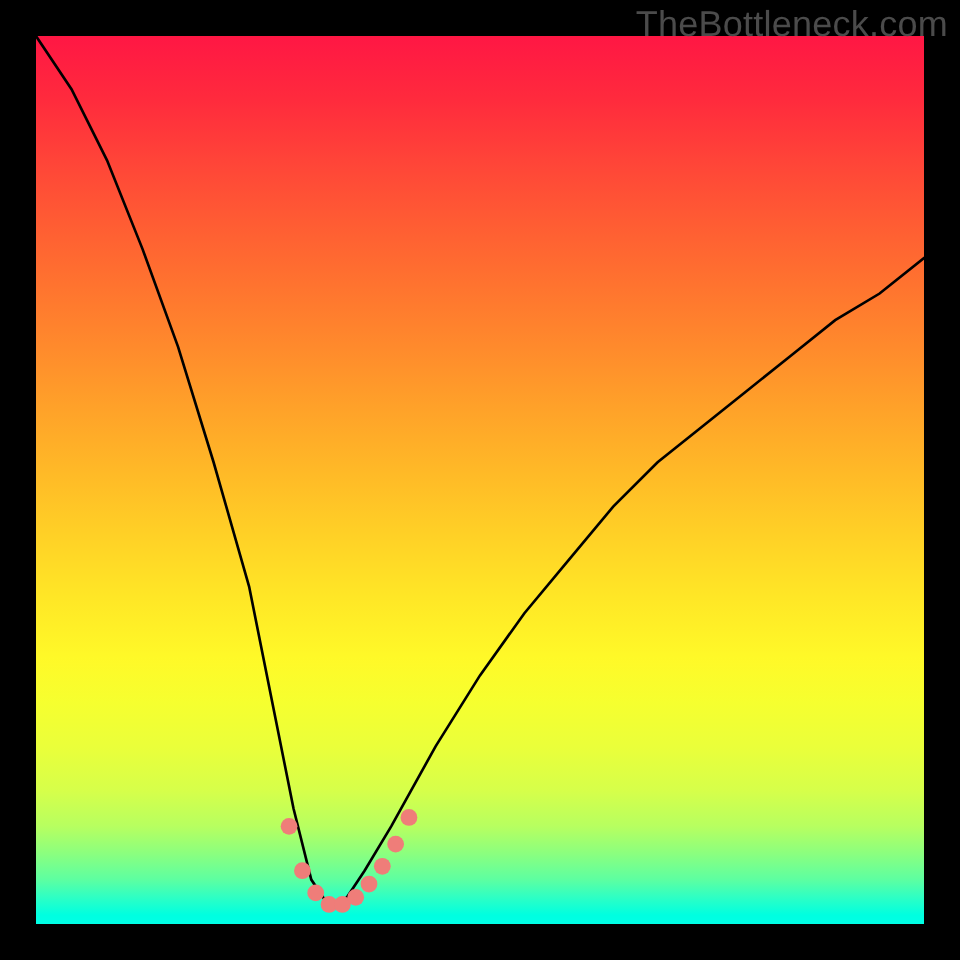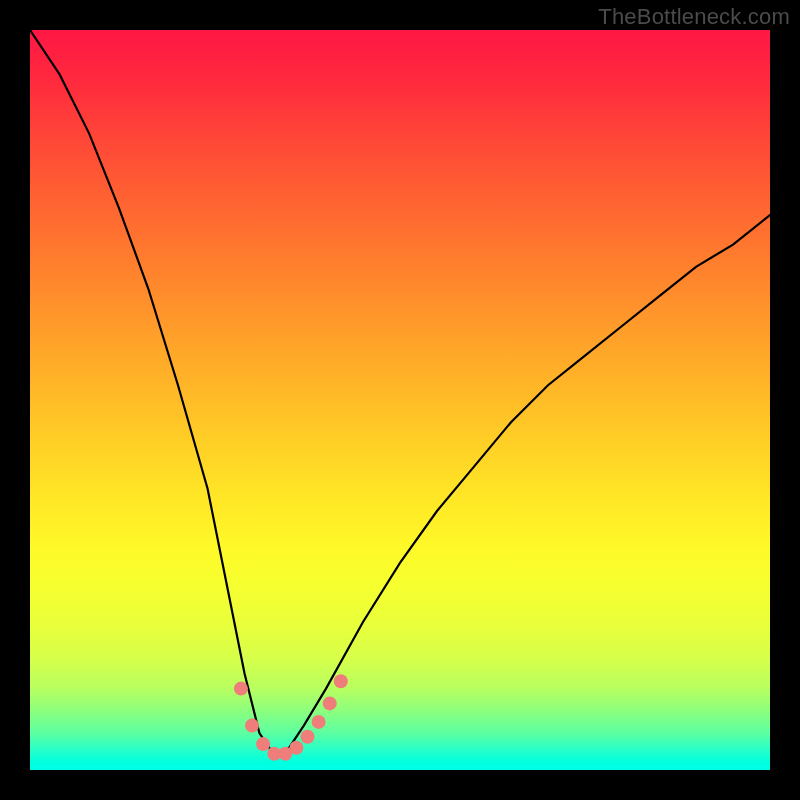--- a/index.html
+++ b/index.html
@@ -54,21 +54,21 @@
     left: 0;
     top: 0;
     width: 740px;
     height: 740px;
   }
   .watermark {
     position: absolute;
     top: 4px;
     right: 10px;
     color: #4b4b4b;
-    font-size: 22px;
+    font-size: 30px;
     font-weight: 500;
     letter-spacing: 0.2px;
     user-select: none;
   }
 </style>
 </head>
 <body>
 
 <div class="frame">
 

